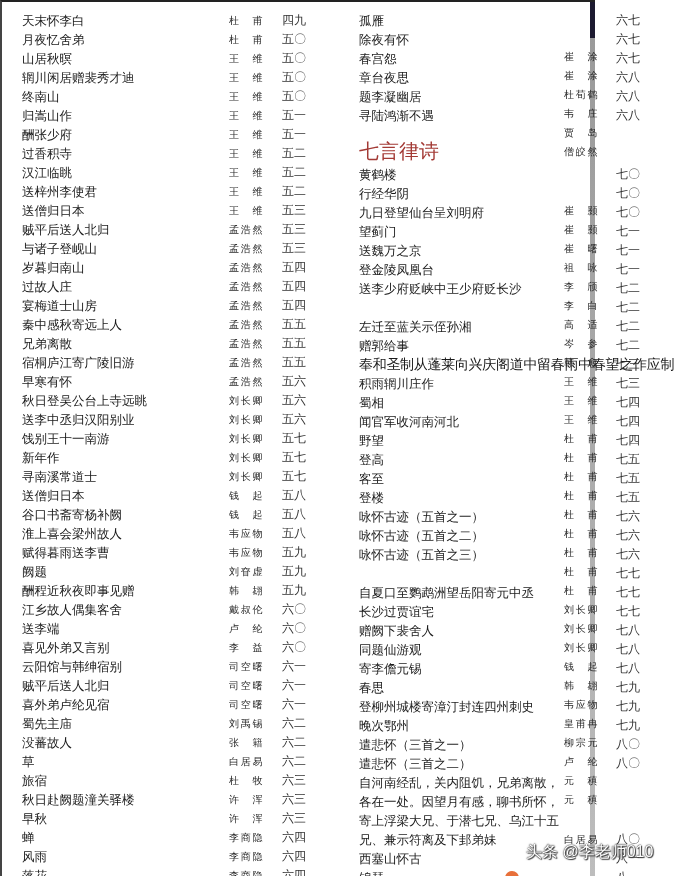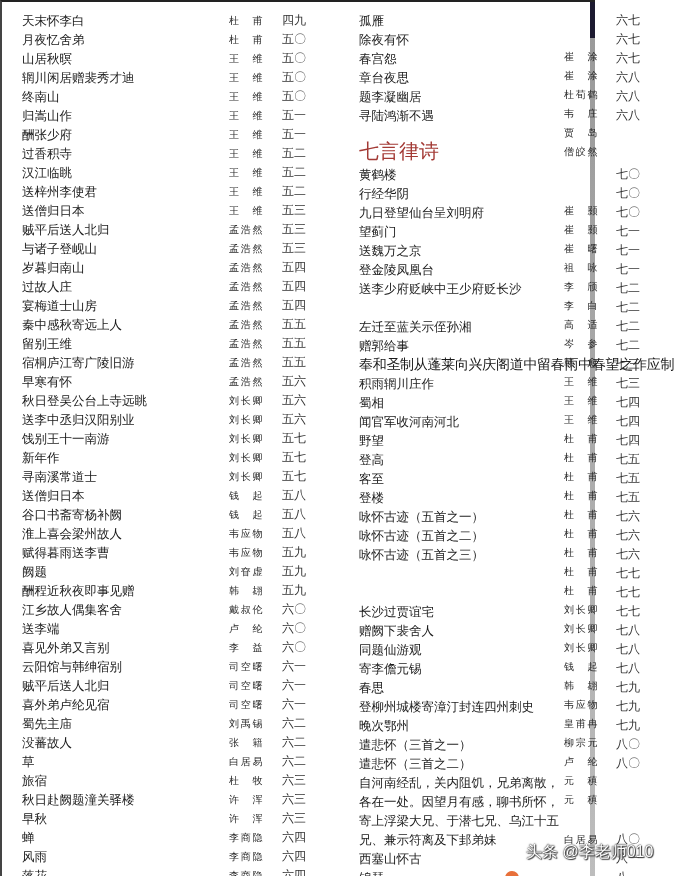--- a/index.html
+++ b/index.html
@@ -182,21 +182,21 @@
         <span class="title">宴梅道士山房</span>
         <span class="author">孟浩然</span>
         <span class="page-num">五四</span>
       </div>
       <div class="row">
         <span class="title">秦中感秋寄远上人</span>
         <span class="author">孟浩然</span>
         <span class="page-num">五五</span>
       </div>
       <div class="row">
-        <span class="title">留别王维</span>
+        <span class="title">兄弟离散</span>
         <span class="author">孟浩然</span>
         <span class="page-num">五五</span>
       </div>
       <div class="row">
         <span class="title">宿桐庐江寄广陵旧游</span>
         <span class="author">孟浩然</span>
         <span class="page-num">五五</span>
       </div>
       <div class="row">
         <span class="title">早寒有怀</span>
@@ -472,20 +472,21 @@
         <div class="row">
           <span class="title">咏怀古迹（五首之三）</span>
           <span class="author">杜甫</span>
           <span class="page-num">七六</span>
         </div>
         <div class="row">
           <span class="author">刘长卿</span>
           <span class="page-num">七七</span>
         </div>
         <div class="row">
+          <span class="title">自夏口至鹦鹉洲望岳阳寄元中丞</span>
           <span class="author">刘长卿</span>
           <span class="page-num">七七</span>
         </div>
         <div class="row">
           <span class="title">长沙过贾谊宅</span>
           <span class="author">刘长卿</span>
           <span class="page-num">七七</span>
         </div>
         <div class="row">
           <span class="title">赠阙下裴舍人</span>

